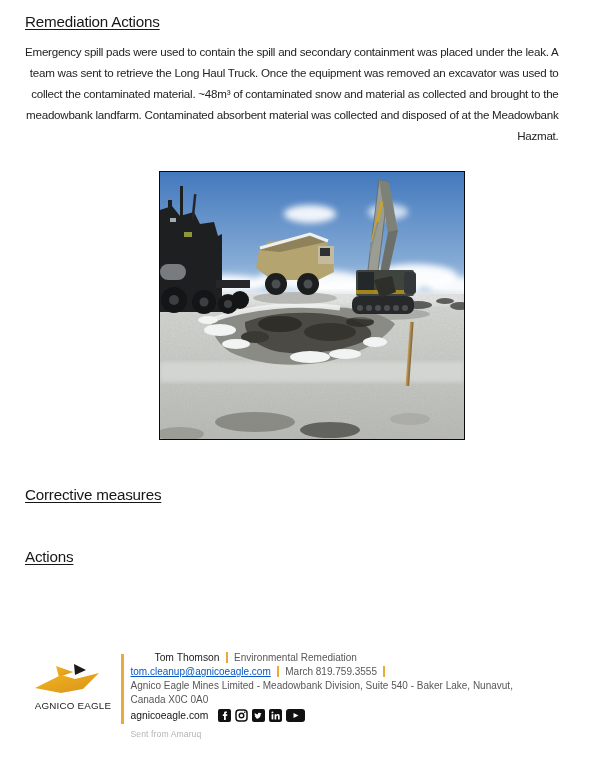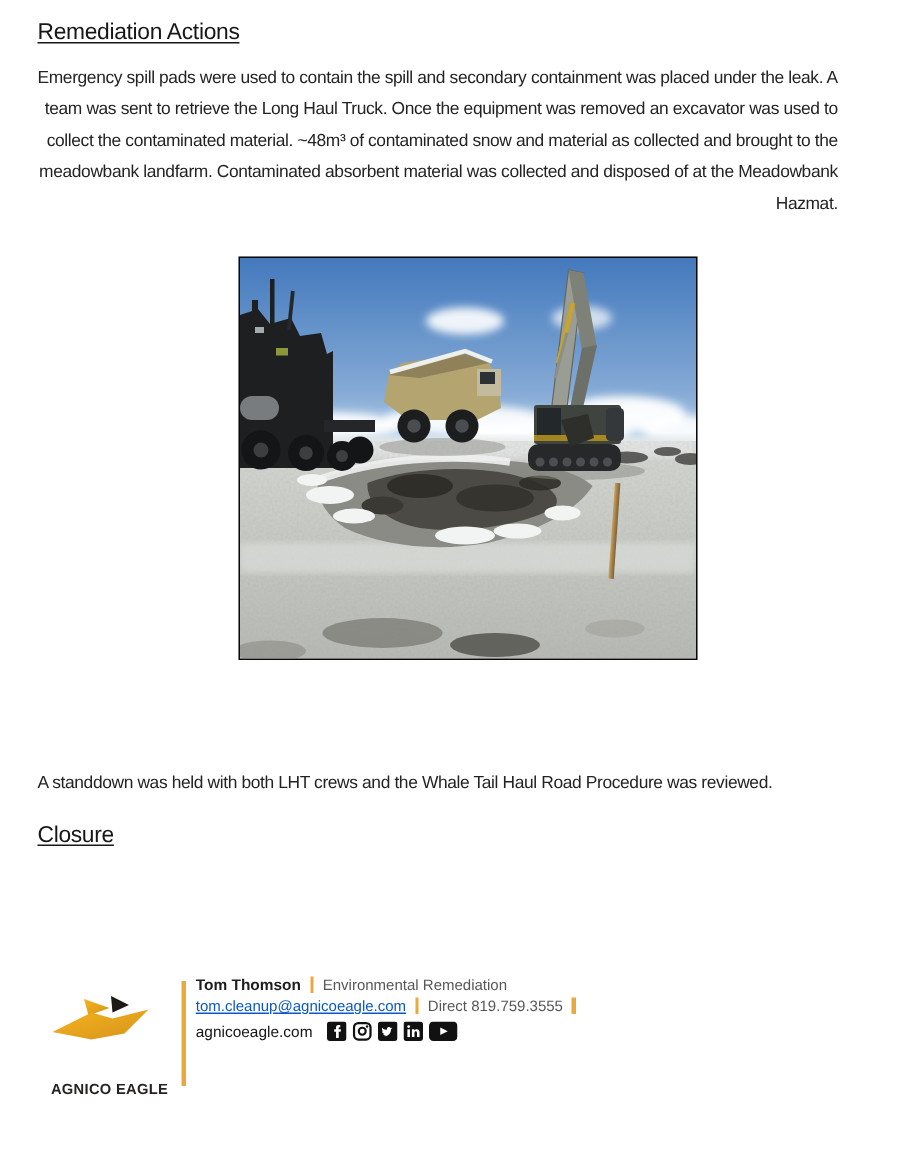--- a/index.html
+++ b/index.html
@@ -23,25 +23,25 @@
   #p2{top:512px}
   #p3{top:571px}
   .photo{
     position:absolute;left:159px;top:171px;width:304px;height:267px;
     border:1.5px solid #0a0a0a;overflow:hidden;background:#cfd2cf;
   }
   .photo svg{display:block;}
   
   .signature{position:absolute;left:28px;top:650px;display:flex;align-items:flex-start;}
   .logo-col{width:90px;text-align:center;padding-top:12px;flex:none;}
-  .logo-text{font-size:9.8px;font-weight:bold;color:#262220;letter-spacing:0.2px;white-space:nowrap;margin-top:20px;}
+  .logo-text{font-size:9.8px;font-weight:normal;color:#262220;letter-spacing:0.2px;white-space:nowrap;margin-top:0;}
   .divider{flex:none;width:2.5px;height:70px;background:#E9A93C;margin:4px 7px 0 3px;}
   .sig-col{font-size:10px;color:#575757;padding-top:1px;}
   .sig-row{line-height:14px;white-space:nowrap;}
-  .sig-name{font-weight:bold;color:#1c1c1c;font-size:10.3px;}
+  .sig-name{font-weight:normal;color:#1c1c1c;font-size:10.3px;margin-left:24px;}
   .gold-bar{display:inline-block;width:2.5px;height:11px;background:#E9A93C;margin:0 6px;vertical-align:-2px;}
   .sig-email{color:#0A58C5;text-decoration:underline;cursor:pointer;}
   .sig-addr{line-height:13.8px;white-space:nowrap;}
   .web-row{margin-top:2px;white-space:nowrap;height:17px;}
   .sig-web{color:#141414;font-size:10.3px;cursor:pointer;}
   .social{display:inline-flex;gap:4px;margin-left:7px;vertical-align:-3px;}
   .social span{display:inline-flex;cursor:pointer;}
   .sent-from{margin-top:3px;font-size:8.6px;color:#b5b5b5;letter-spacing:0.1px;}
 </style>
 </head>
@@ -177,24 +177,24 @@
           <circle cx="236" cy="136" r="3"></circle>
             <circle cx="245" cy="136" r="3"></circle>
         </g>
         <path d="M214,108 L232,104 L236,120 L220,126 Z" fill="#2e2f2b"></path>
       </g>
 
       <rect x="250" y="150" width="3.6" height="64" fill="url(#stakeGrad)" transform="rotate(4 252 150)"></rect>
     </svg>
   </div>
 
-
-  <div class="para" id="p2">A standdown was held with both LHT crews and the Whale Tail Haul Road Procedure was reviewed.</div>
-
-  <h2 class="sec-heading" id="h3">Closure</h2>
+  <h2 class="sec-heading" id="h2">Corrective measures</h2>
+
+
+  <h2 class="sec-heading" id="h3">Actions</h2>
 
 
   <div class="signature">
     <div class="logo-col">
       <svg width="86" height="34" viewBox="0 0 86 34">
         <defs>
           <linearGradient id="gold" x1="0" y1="0" x2="1" y2="1">
             <stop offset="0" stop-color="#F3B41F"></stop>
             <stop offset="1" stop-color="#D8931B"></stop>
           </linearGradient>
@@ -206,22 +206,23 @@
       <div class="logo-text">AGNICO EAGLE</div>
     </div>
 
     <div class="divider"></div>
 
     <div class="sig-col">
       <div class="sig-row">
         <span class="sig-name">Tom Thomson</span><span class="gold-bar"></span><span>Environmental Remediation</span>
       </div>
       <div class="sig-row">
-        <a class="sig-email">tom.cleanup@agnicoeagle.com</a><span class="gold-bar"></span><span>Direct 819.759.3555</span><span class="gold-bar"></span>
+        <a class="sig-email">tom.cleanup@agnicoeagle.com</a><span class="gold-bar"></span><span>March 819.759.3555</span><span class="gold-bar"></span>
       </div>
+      <div class="sig-addr">Agnico Eagle Mines Limited - Meadowbank Division, Suite 540 - Baker Lake, Nunavut,<br>Canada X0C 0A0</div>
       <div class="web-row">
         <a class="sig-web">agnicoeagle.com</a>
         <span class="social">
           <span>
             <svg width="13" height="13" viewBox="0 0 13 13">
               <rect width="13" height="13" rx="2" fill="#111"></rect>
               <path d="M8.8,2.4 H7.5 C6.5,2.4 6.0,3.0 6.0,4.0 V5.2 H4.8 V6.9 H6.0 V11 H7.8 V6.9 H9.1 L9.3,5.2 H7.8 V4.3 C7.8,4.0 8.0,3.9 8.3,3.9 H8.9 Z" fill="#fff"></path>
             </svg>
           </span>
           <span>
@@ -246,16 +247,17 @@
             </svg>
           </span>
           <span>
             <svg width="19" height="13" viewBox="0 0 19 13">
               <rect width="19" height="13" rx="3" fill="#111"></rect>
               <polygon points="7.5,4 12.5,6.5 7.5,9" fill="#fff"></polygon>
             </svg>
           </span>
         </span>
       </div>
+      <div class="sent-from">Sent from Amaruq</div>
     </div>
   </div>
 
 </div>
 
 </body></html>

